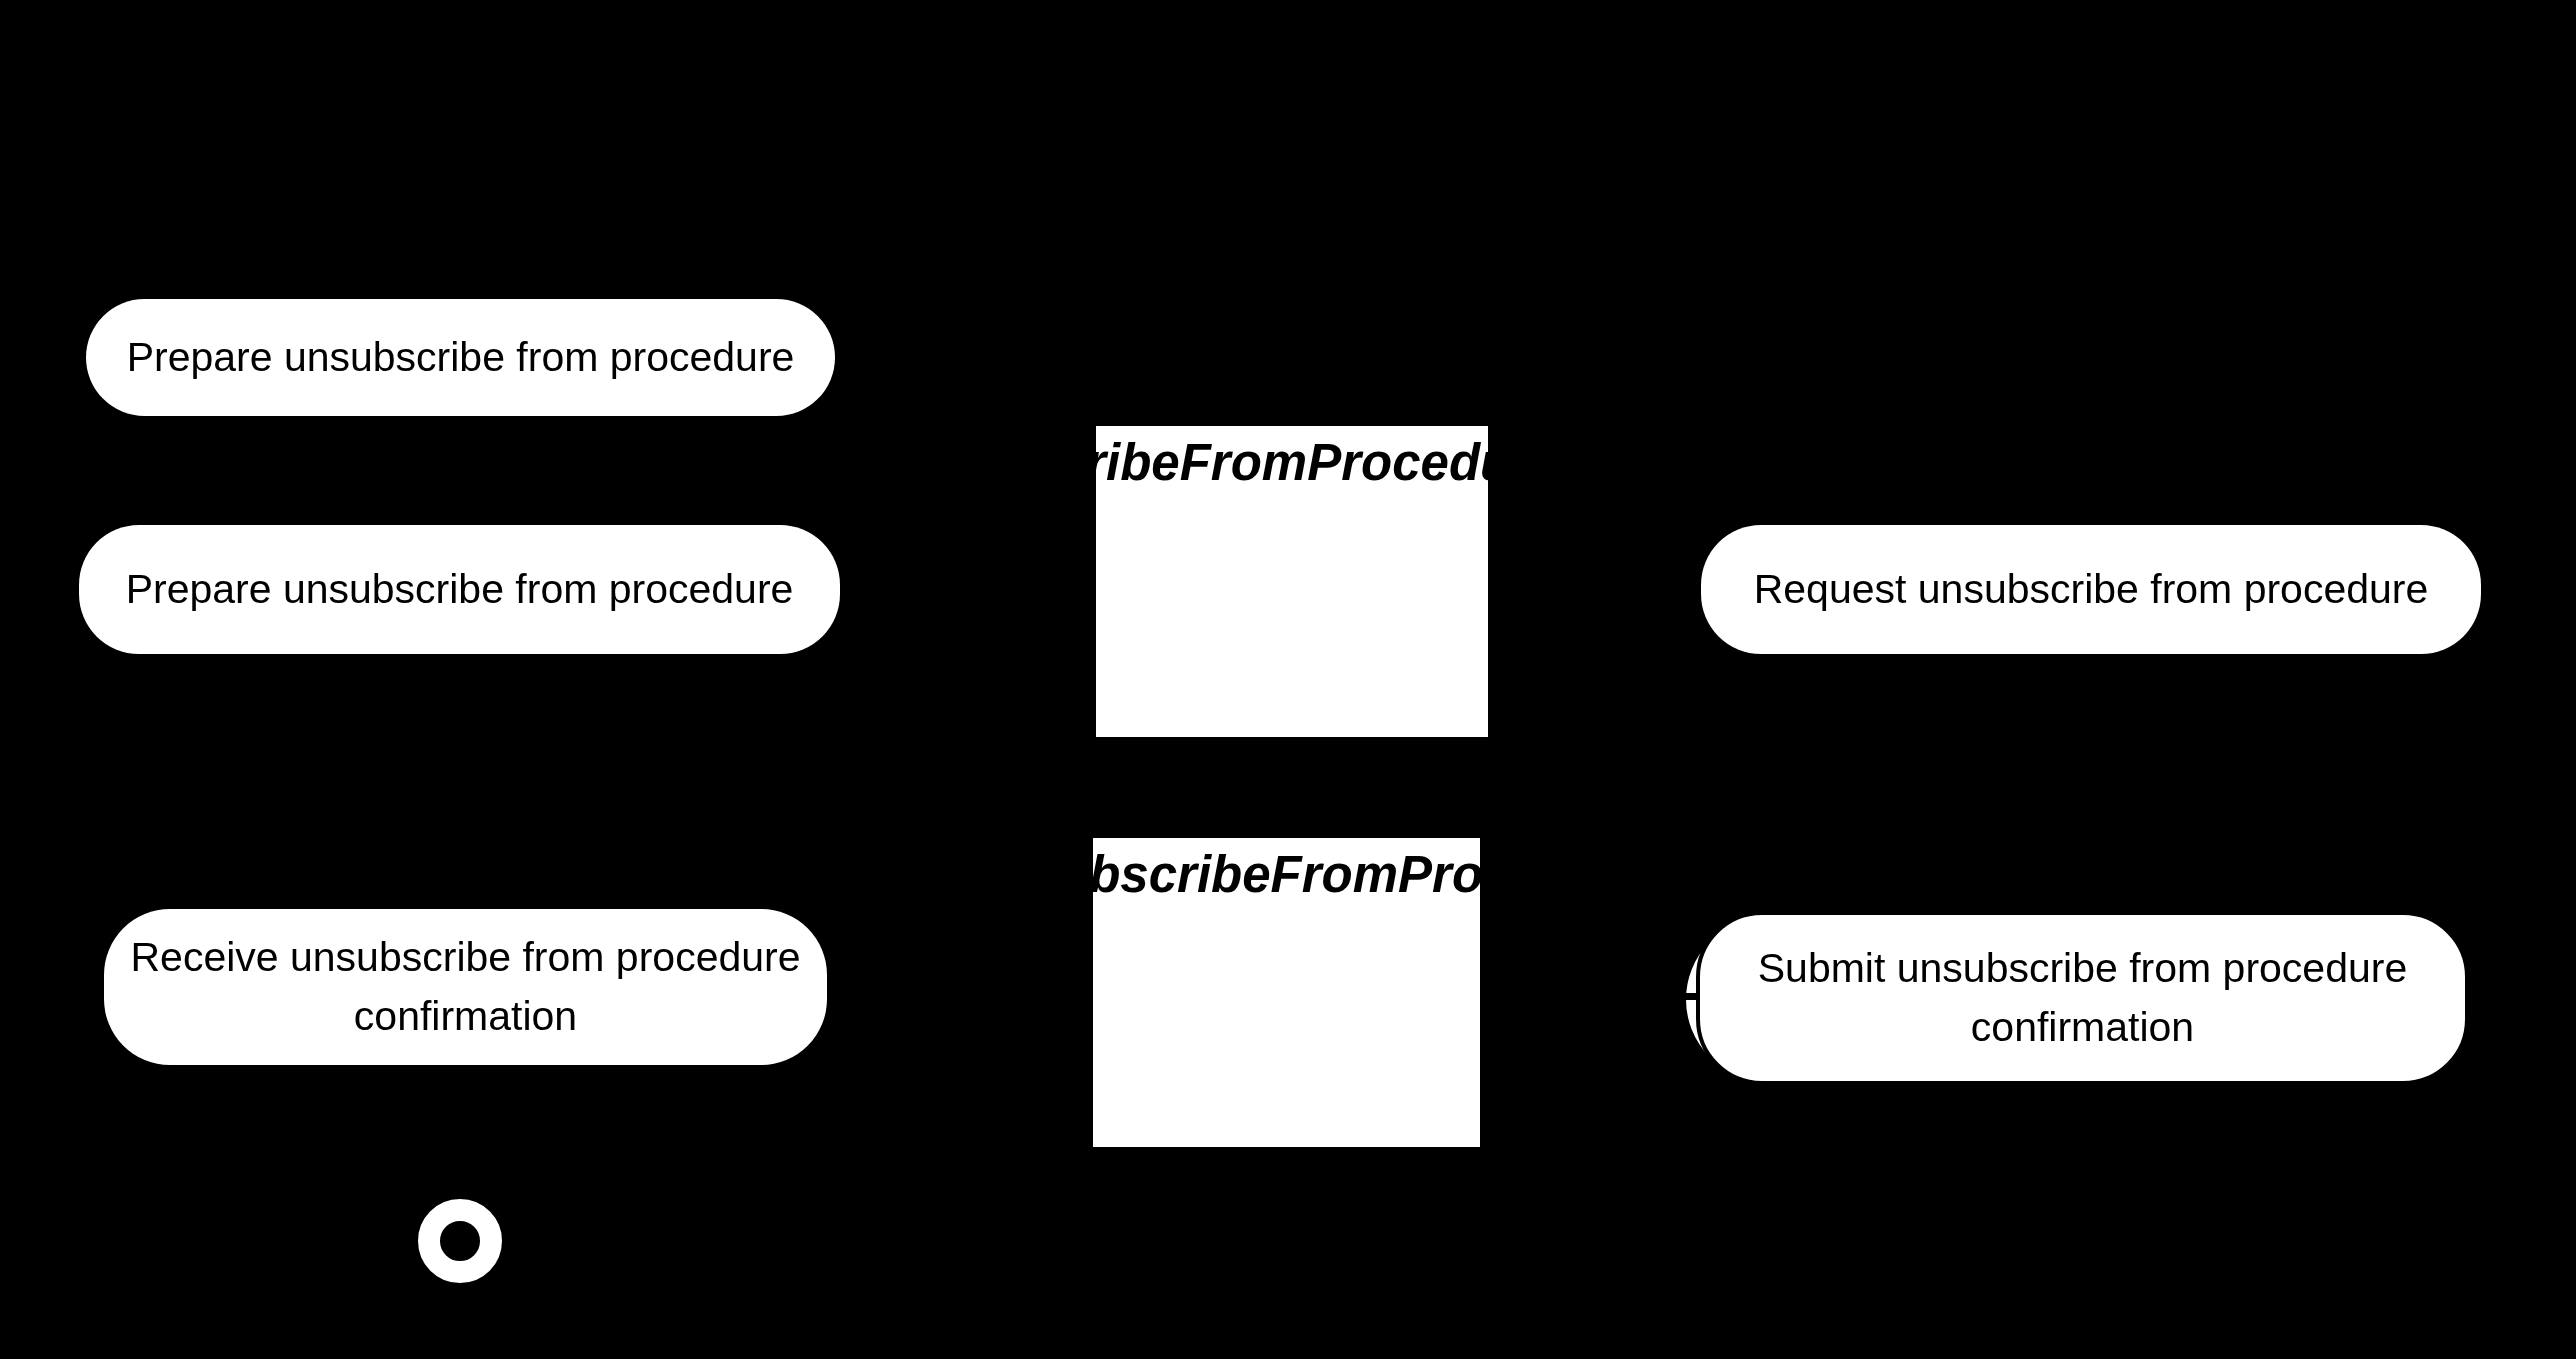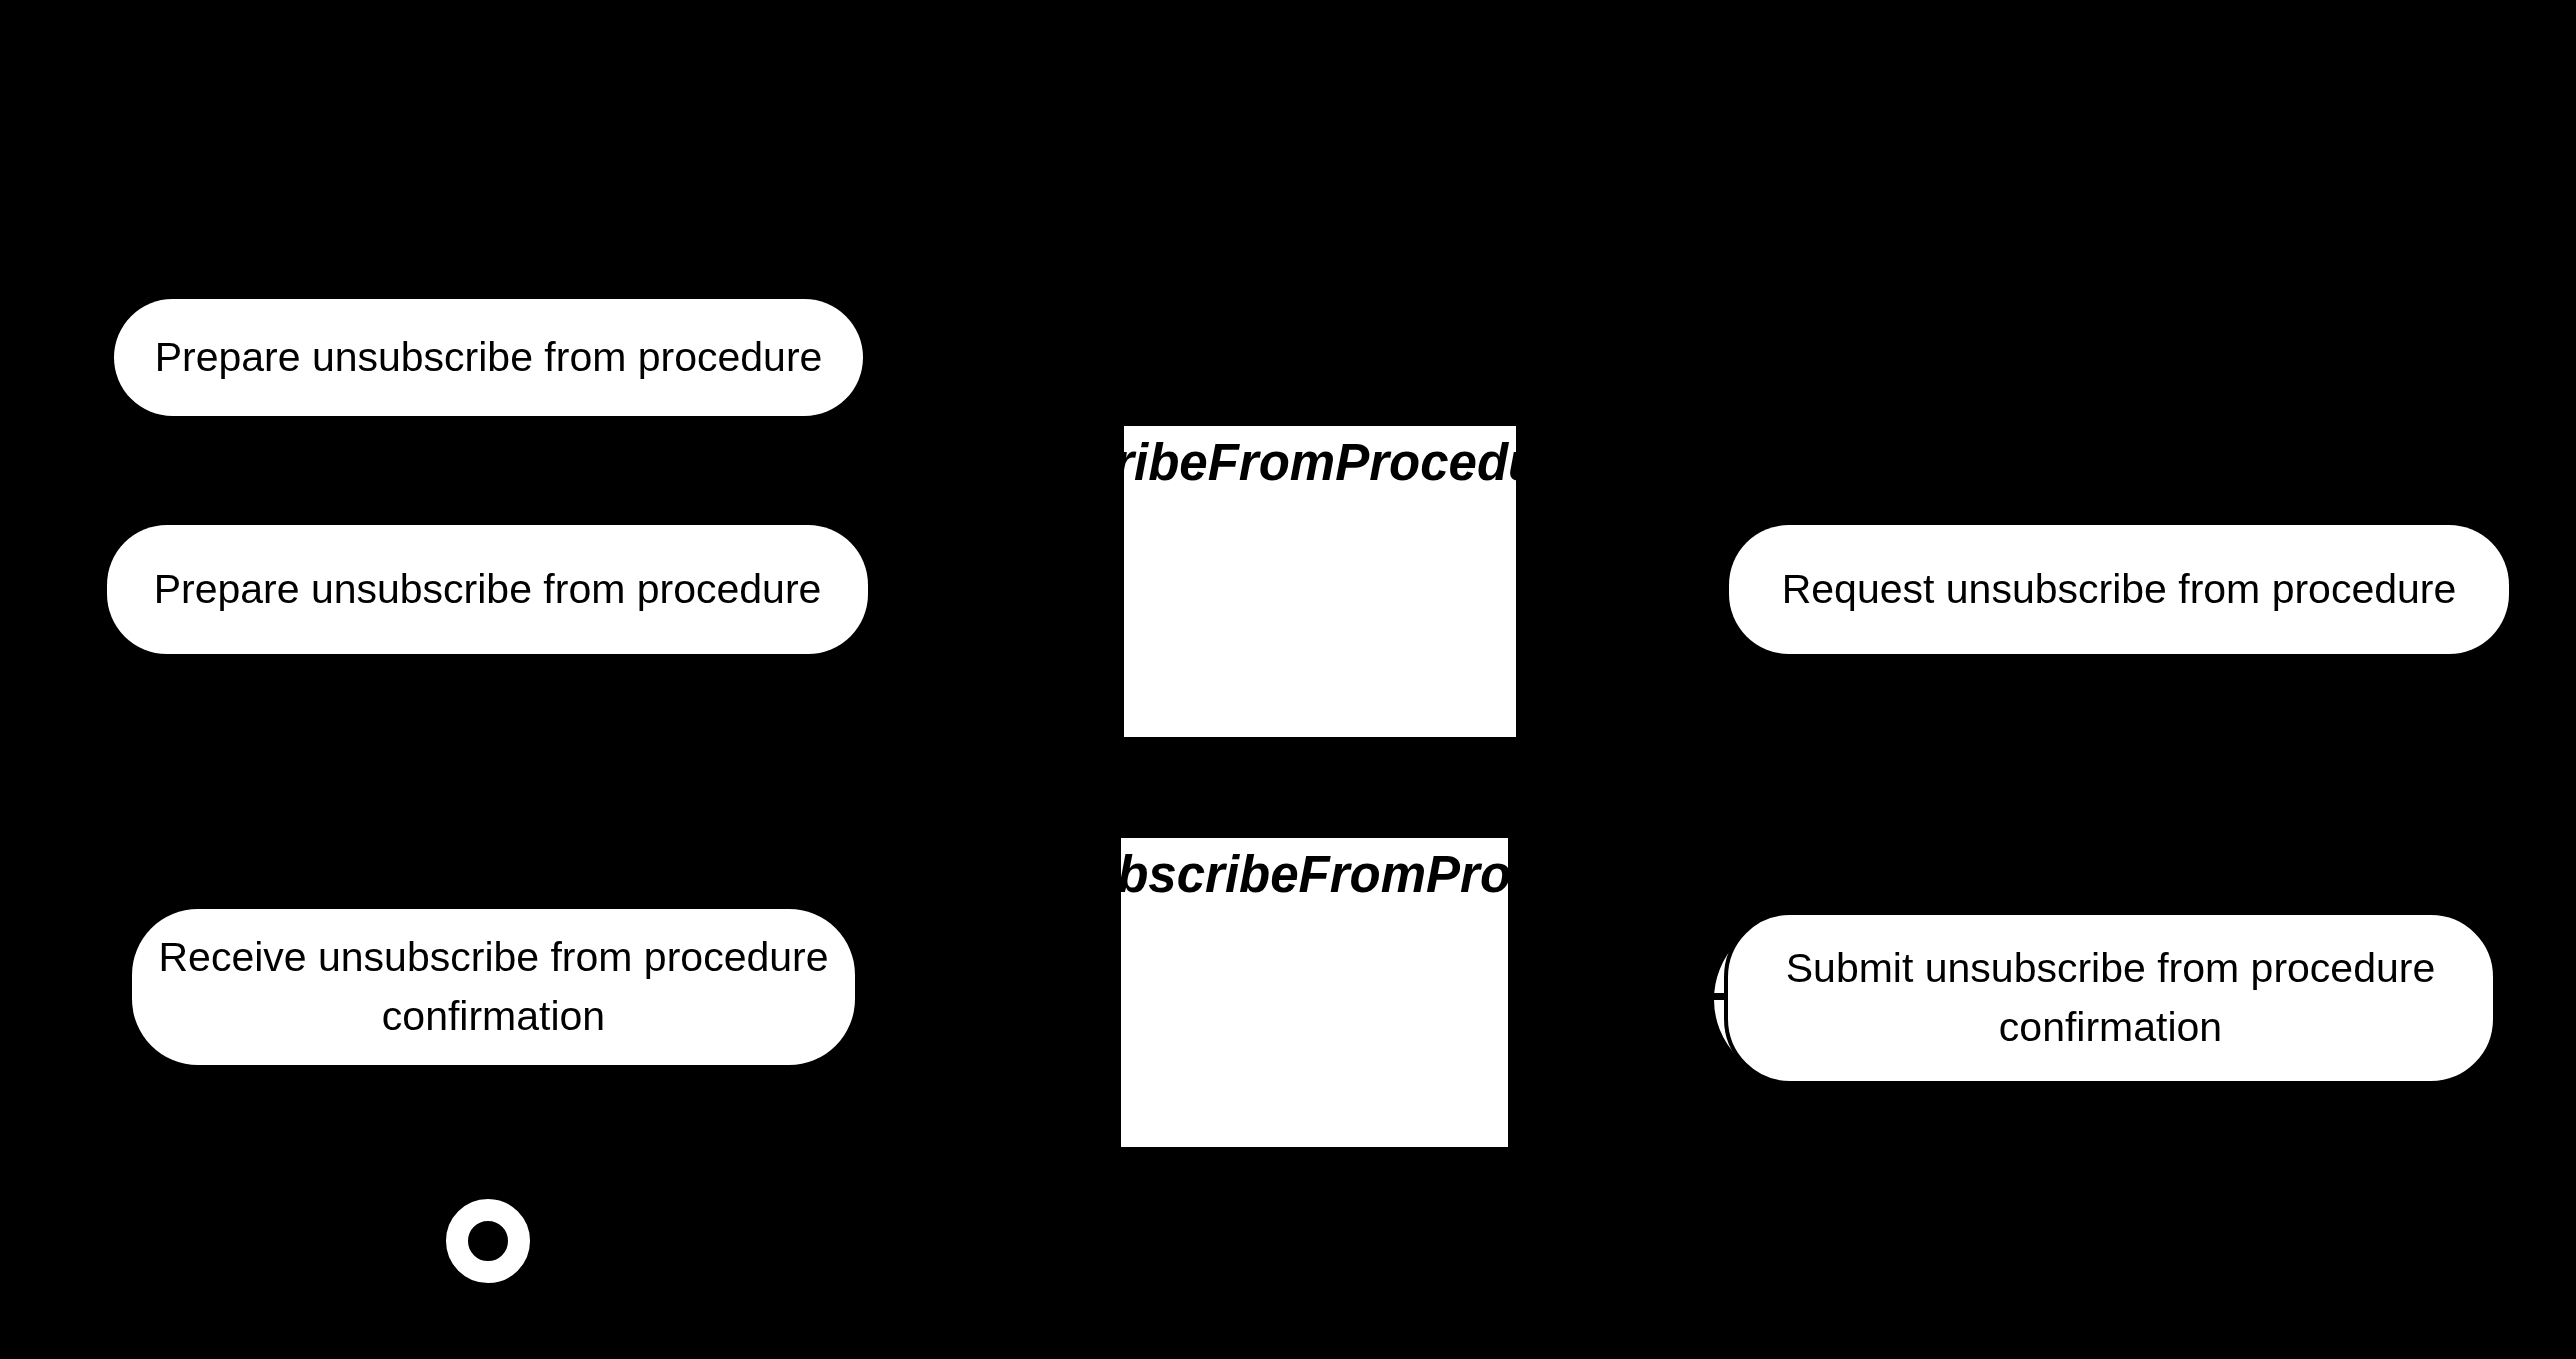--- a/index.html
+++ b/index.html
@@ -10,21 +10,20 @@
     width: 2576px;
     height: 1359px;
     background: #000000;
     position: relative;
     overflow: hidden;
     font-family: "Liberation Sans", sans-serif;
   }
   .diagram {
     position: absolute;
     inset: 0;
-    margin-left: 28px;
   }
   
   .task {
     position: absolute;
     background: #ffffff;
     color: #000000;
     display: flex;
     align-items: center;
     justify-content: center;
     text-align: center;

